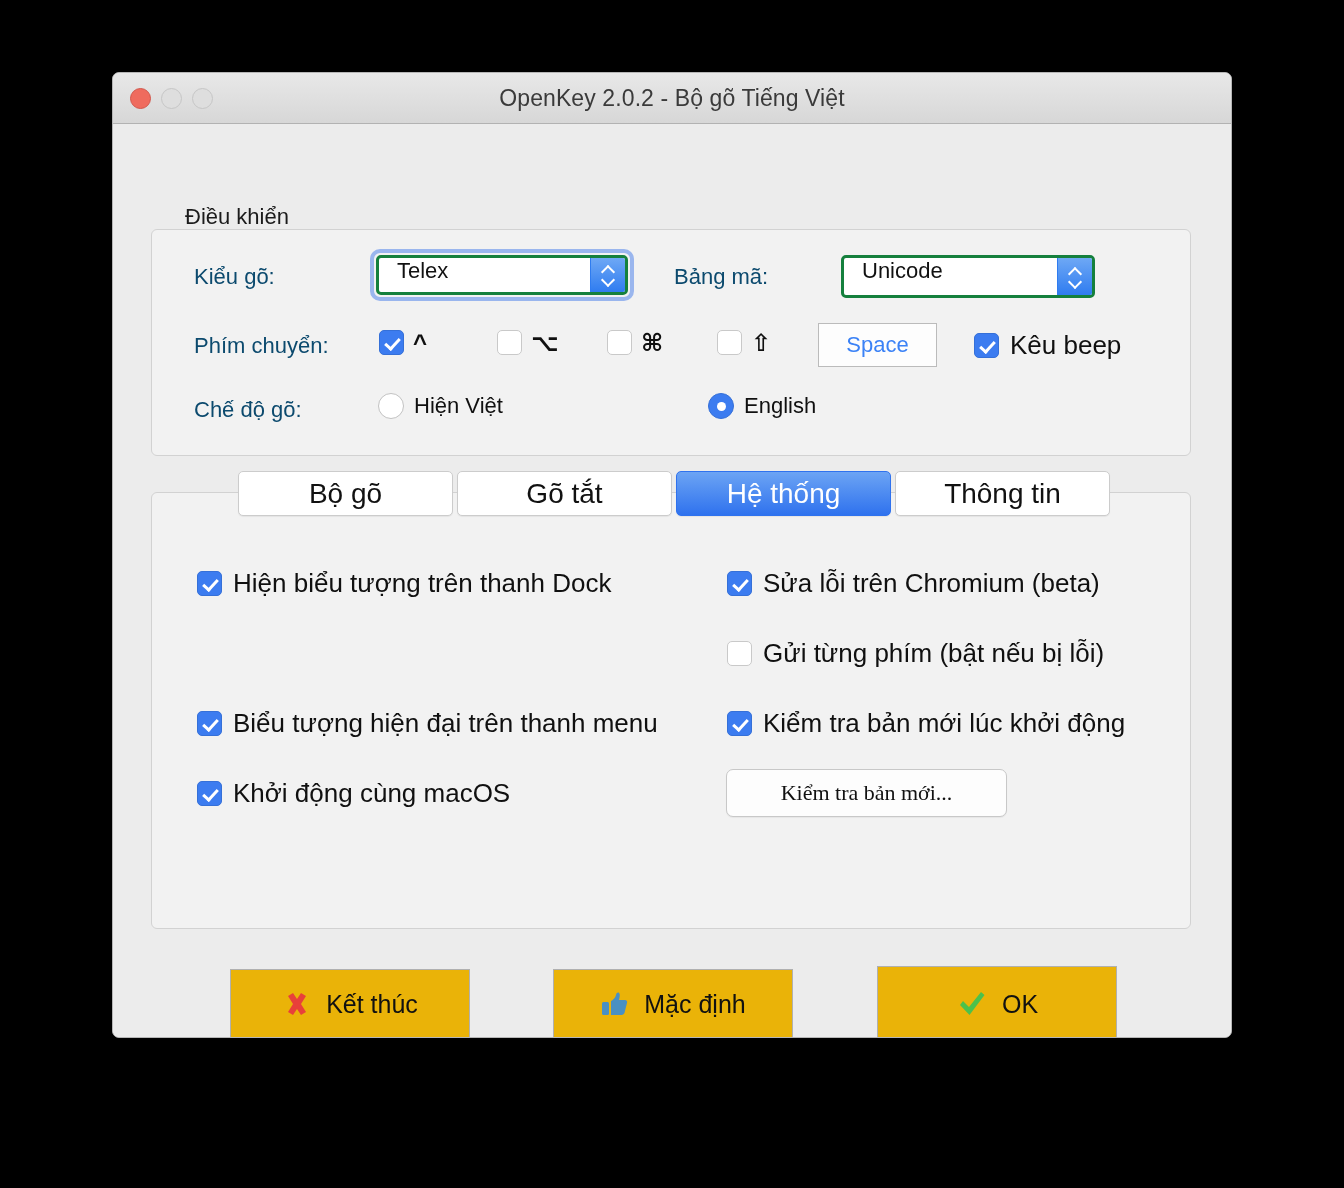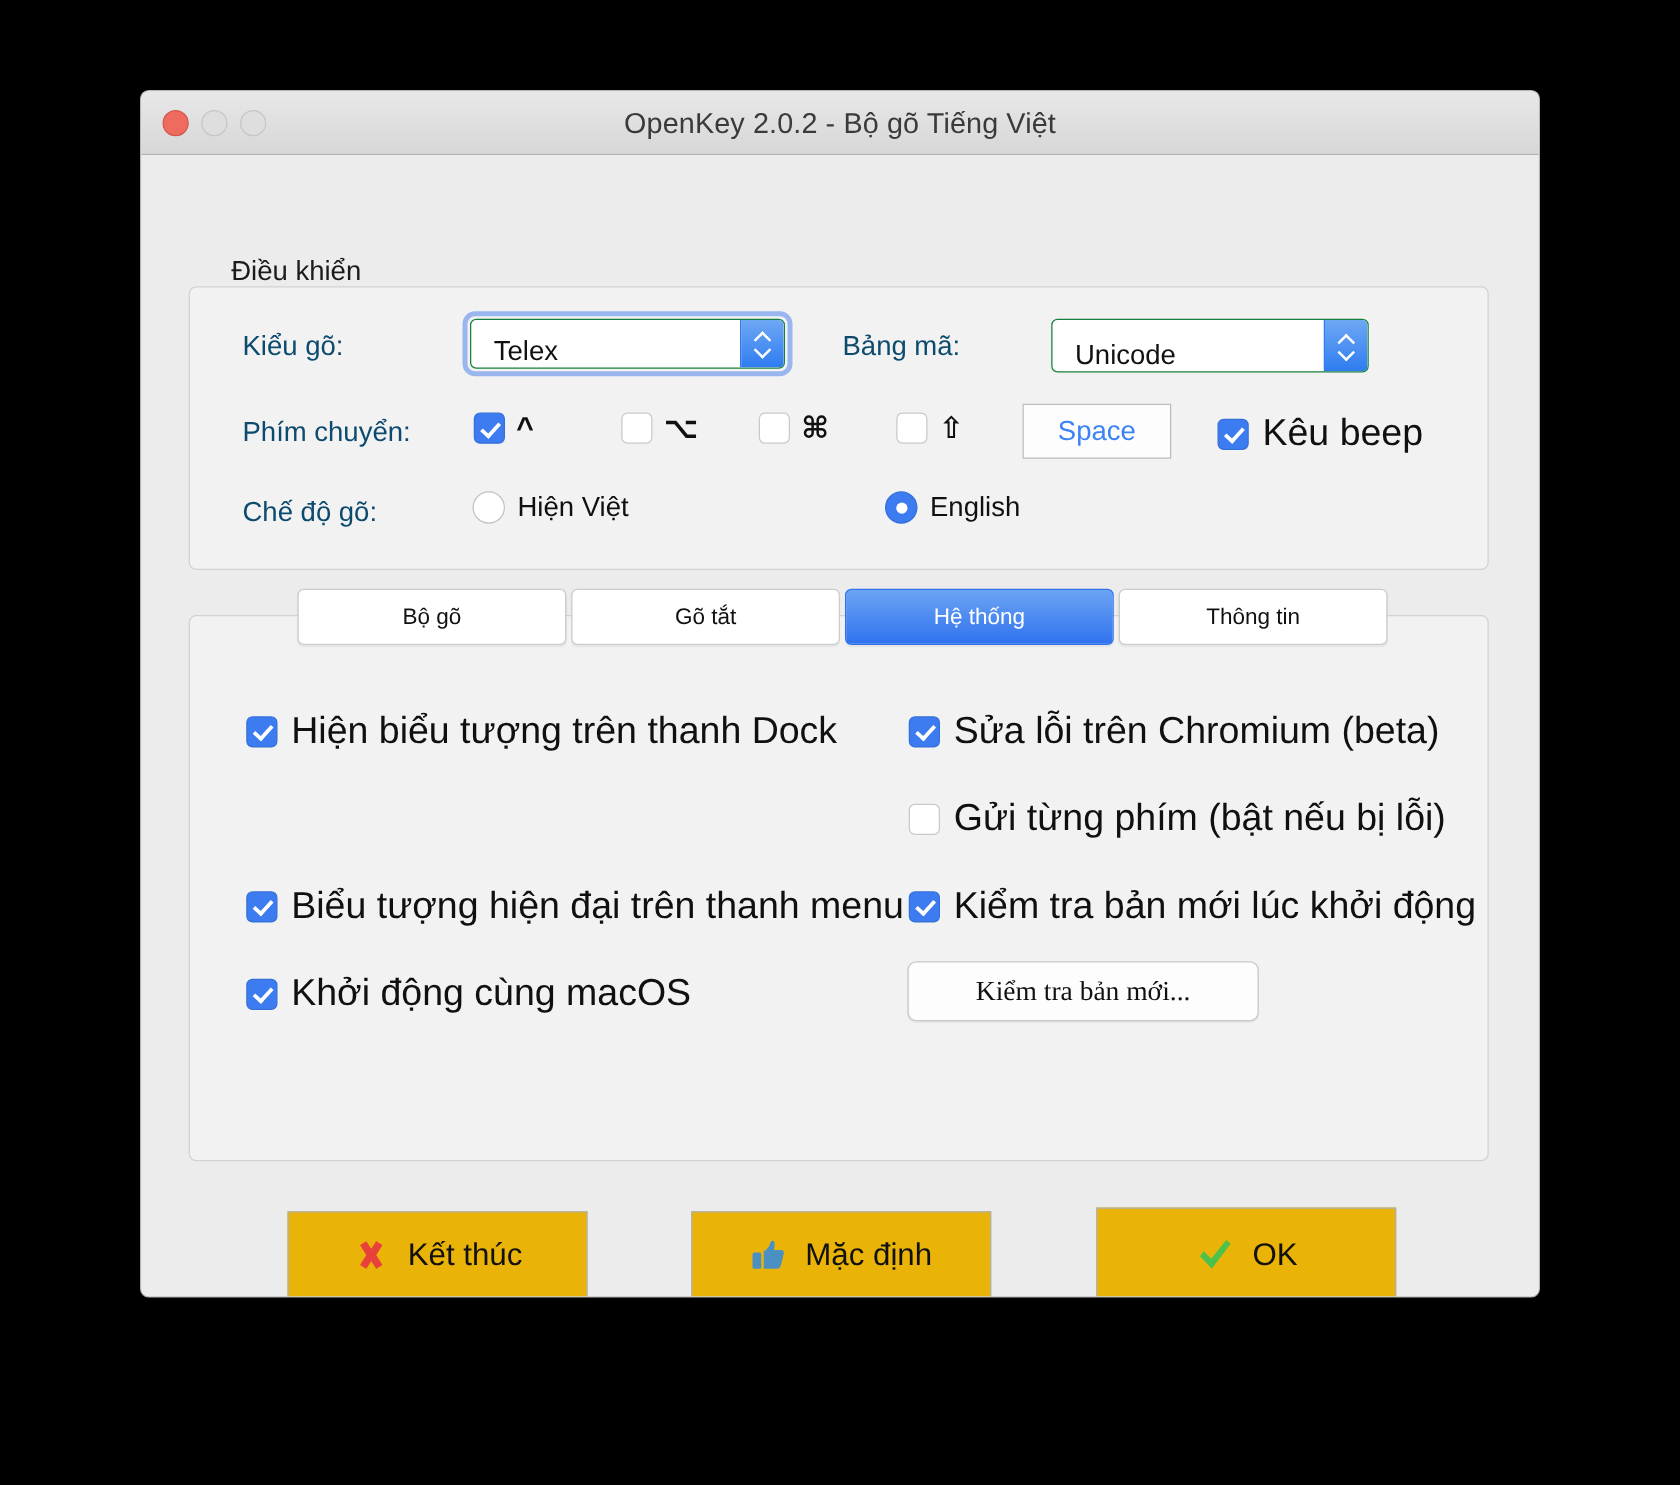--- a/index.html
+++ b/index.html
@@ -115,25 +115,25 @@
     border: 4px solid #9ab6ee;
     border-radius: 10px;
     padding: 2px;
     background: transparent;
   }
   .combo {
     position: relative;
     width: 100%;
     height: 100%;
     background: #ffffff;
-    border: 1px solid #15803d;
+    border: 3px solid #15803d;
     border-radius: 5px;
     box-sizing: border-box;
     display: flex;
-    align-items: flex-end;
+    align-items: flex-start;
     overflow: hidden;
   }
   .combo .value {
     font-size: 22px;
     color: #111111;
     padding-left: 18px;
     white-space: nowrap;
   }
   .combo .stepper {
     position: absolute;
@@ -231,21 +231,21 @@
     justify-content: center;
     font-size: 22px;
     color: #3b82f6;
   }
 
   .cb-item {
     position: absolute;
     display: flex;
     align-items: center;
     gap: 11px;
-    font-size: 30px;
+    font-size: 26px;
     color: #101010;
     white-space: nowrap;
   }
 
   .radio-item {
     position: absolute;
     display: flex;
     align-items: center;
     gap: 10px;
     font-size: 22px;
@@ -268,21 +268,21 @@
     display: flex;
     z-index: 5;
   }
   .tab {
     height: 45px;
     min-width: 100px;
     padding: 0 11px;
     display: flex;
     align-items: center;
     justify-content: center;
-    font-size: 18px;
+    font-size: 28px;
     color: #111111;
     background: #ffffff;
     border: 1px solid #cccccc;
     border-radius: 5px;
     box-sizing: border-box;
     margin-right: 4px;
     box-shadow: 0 1px 1px rgba(0,0,0,0.06);
     white-space: nowrap;
   }
   .tab.selected {

